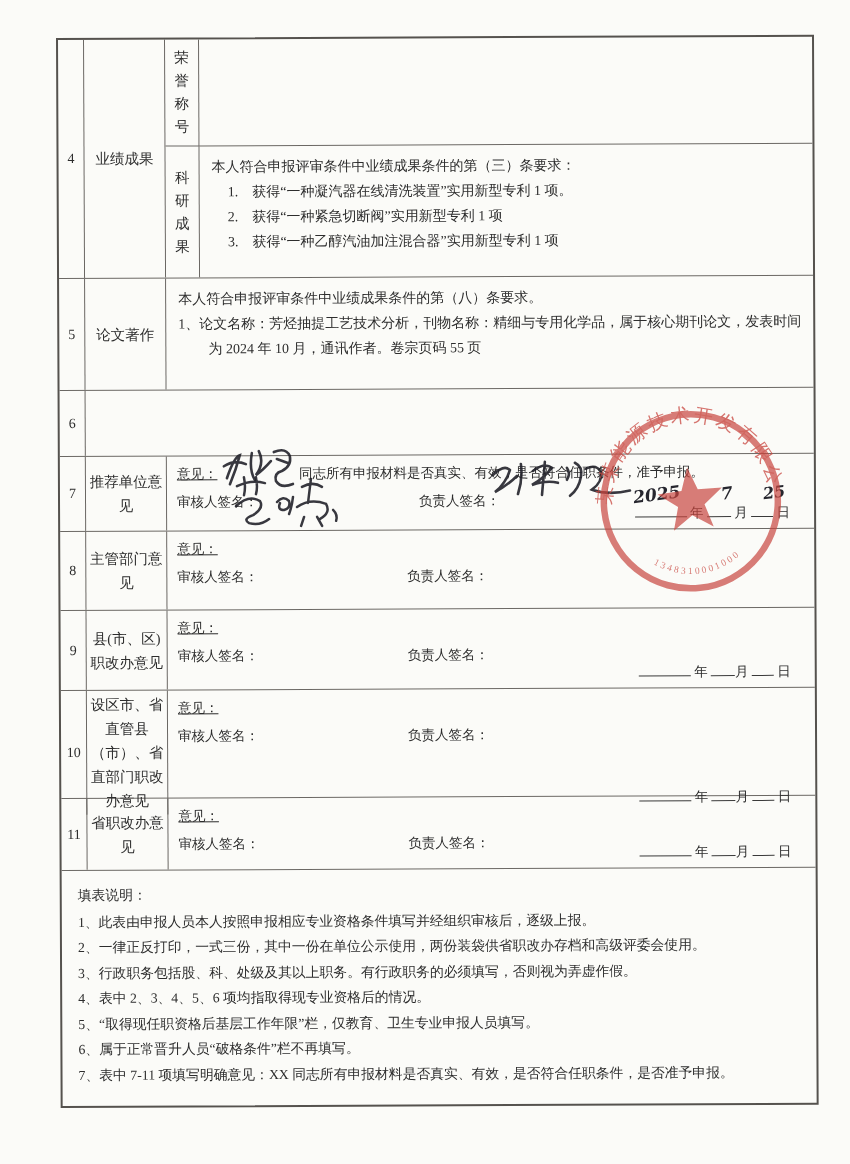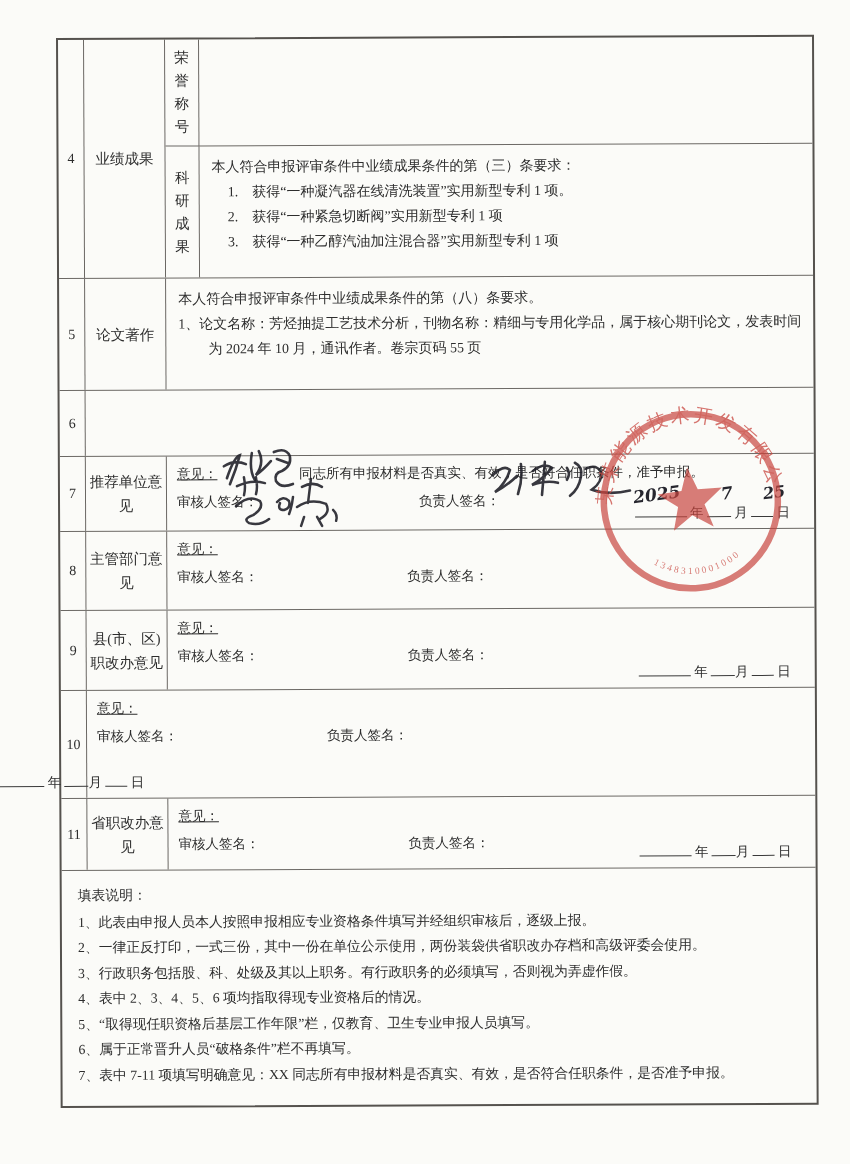--- a/index.html
+++ b/index.html
@@ -170,20 +170,23 @@
         <span class="op-date">
           <span class="blank b-long"></span> <span>年</span>
           <span class="blank b-mid"></span><span>月</span>
           <span class="blank b-sm"></span> <span>日</span>
         </span>
       </div>
     </div>
 
     <div class="row" style="height:107px;">
       <div class="cell num">10</div>
+      <div class="cell labelcell">
+          <span>设区市、省直管县（市）、省直部门职改办意见</span>
+        </div>
       <div class="cell opcell last">
         <span class="op-opinion">意见：</span>
         <span class="op-reviewer">审核人签名：</span>
         <span class="op-responsible">负责人签名：</span>
         <span class="op-date">
           <span class="blank b-long"></span> <span>年</span>
           <span class="blank b-mid"></span><span>月</span>
           <span class="blank b-sm"></span> <span>日</span>
         </span>
       </div>

